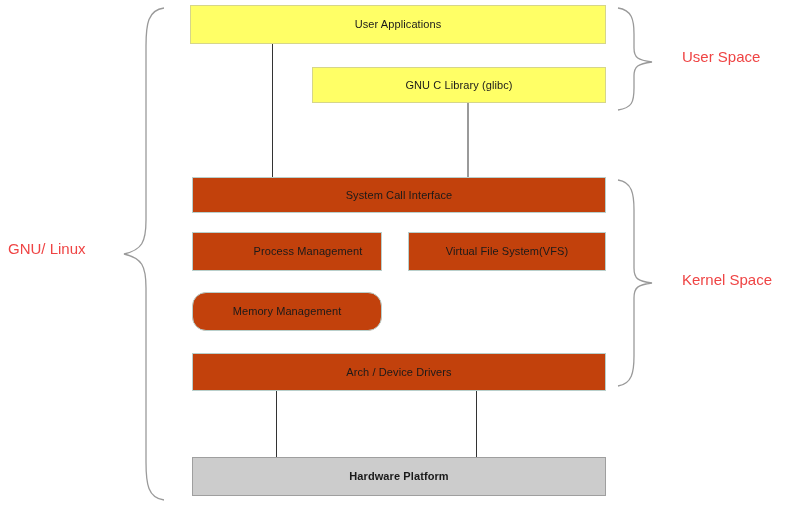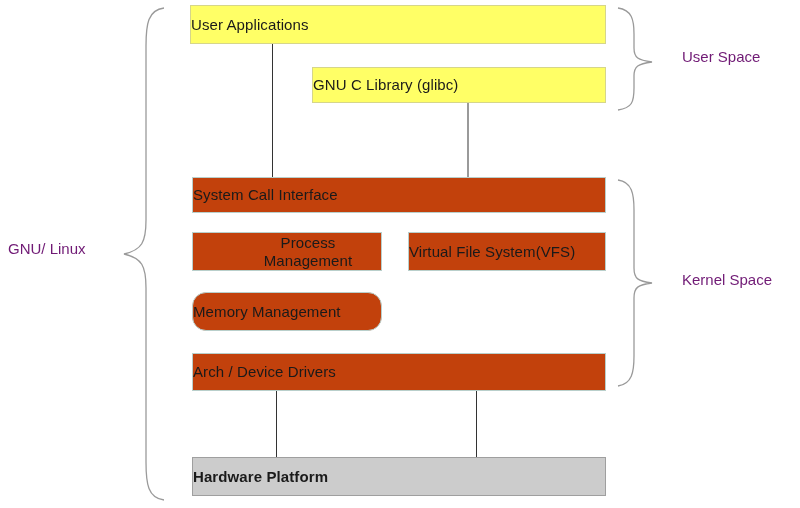--- a/index.html
+++ b/index.html
@@ -13,22 +13,23 @@
     height: 508px;
     background: #ffffff;
     font-family: "Liberation Sans", sans-serif;
     overflow: hidden;
   }
   .box {
     position: absolute;
     box-sizing: border-box;
     display: flex;
     align-items: center;
+    justify-content: center;
     text-align: center;
-    font-size: 15px;
+    font-size: 11px;
     color: #1a1a1a;
     line-height: 1.15;
     letter-spacing: 0.1px;
     border-width: 1px;
     border-style: solid;
   }
   .box-yellow {
     background: #ffff66;
     border-color: #d6d68a;
   }
@@ -46,21 +47,21 @@
     width: 1px;
     background: #333333;
   }
   .connector-light {
     background: #9a9a9a;
     width: 2px;
   }
   .side-label {
     position: absolute;
     font-size: 15px;
-    color: #701a75;
+    color: #ef4444;
     white-space: nowrap;
   }
   .brace-svg {
     position: absolute;
     overflow: visible;
   }
   .brace-path {
     fill: none;
     stroke: #9a9a9a;
     stroke-width: 1.3;

